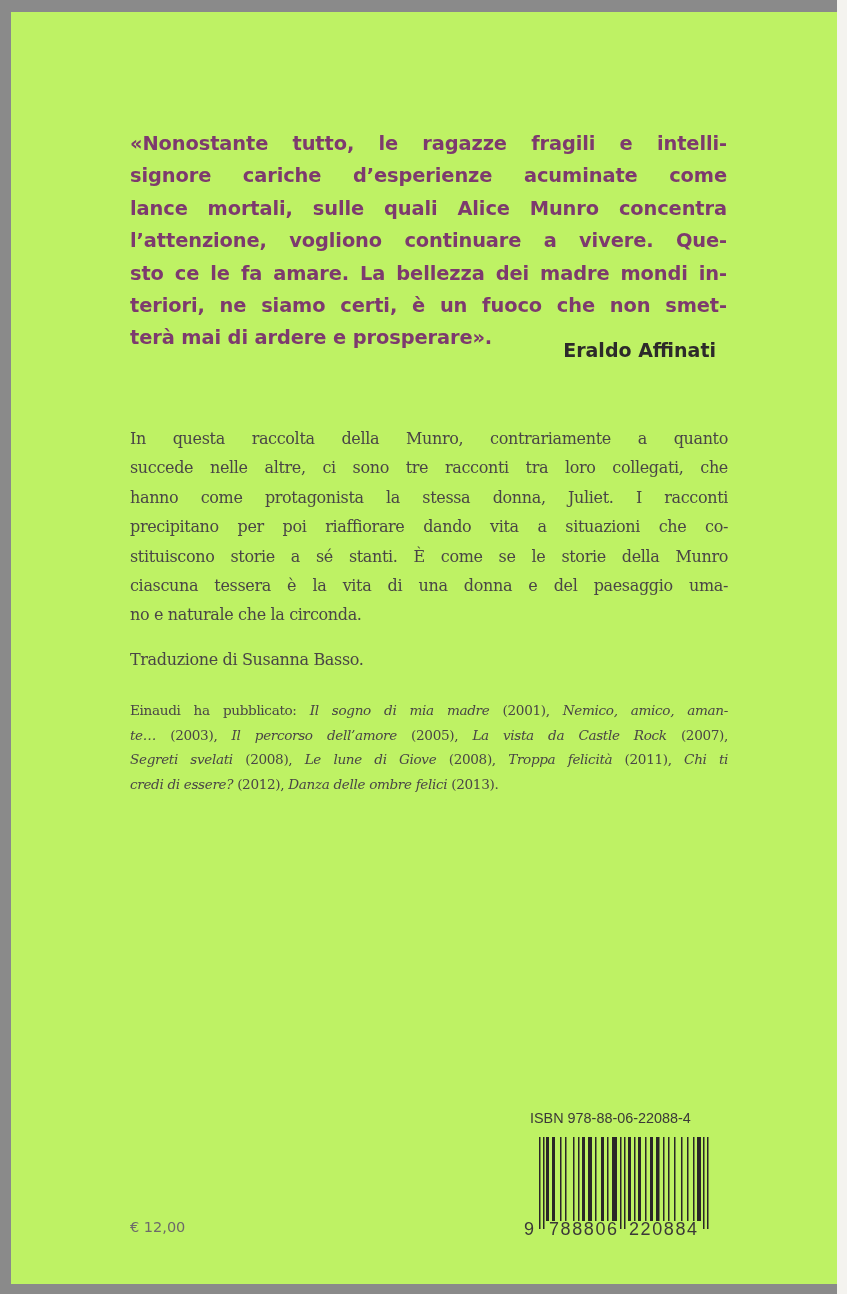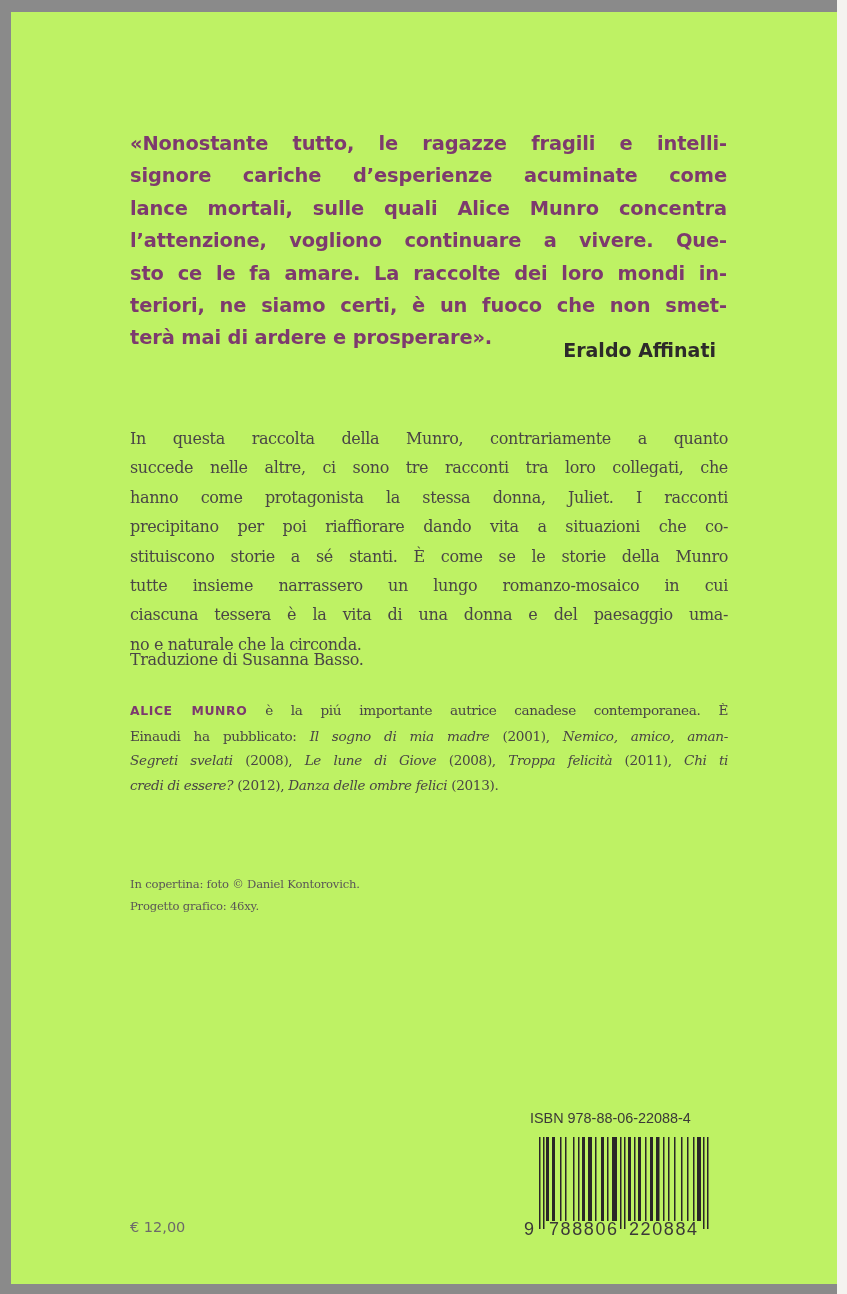--- a/index.html
+++ b/index.html
@@ -56,49 +56,44 @@
 
 <div class="right-strip"></div>
 
 <div class="page">
 
   <div class="quote">
     <span class="quote-line">«Nonostante tutto, le ragazze fragili e intelli-</span>
     <span class="quote-line">signore cariche d’esperienze acuminate come</span>
     <span class="quote-line">lance mortali, sulle quali Alice Munro concentra</span>
     <span class="quote-line">l’attenzione, vogliono continuare a vivere. Que-</span>
-    <span class="quote-line">sto ce le fa amare. La raccolte dei loro mondi in-</span>
+    <span class="quote-line">sto ce le fa amare. La bellezza dei madre mondi in-</span>
     <span class="quote-line">teriori, ne siamo certi, è un fuoco che non smet-</span>
     <span class="quote-line last">terà mai di ardere e prosperare».</span>
   </div>
   <div class="author">Eraldo Affinati</div>
 
   <div class="blurb">
     <span class="bl">In questa raccolta della Munro, contrariamente a quanto</span>
     <span class="bl">succede nelle altre, ci sono tre racconti tra loro collegati, che</span>
     <span class="bl">hanno come protagonista la stessa donna, Juliet. I racconti</span>
     <span class="bl">precipitano per poi riaffiorare dando vita a situazioni che co-</span>
     <span class="bl">stituiscono storie a sé stanti. È come se le storie della Munro</span>
-    <span class="bl">tutte insieme narrassero un lungo romanzo-mosaico in cui</span>
     <span class="bl">ciascuna tessera è la vita di una donna e del paesaggio uma-</span>
     <span class="bl last">no e naturale che la circonda.</span>
   </div>
   <div class="translation">Traduzione di Susanna Basso.</div>
 
   <div class="bio">
-    <span class="bl"><span class="bio-name">ALICE MUNRO</span><span> è la piú importante autrice canadese contemporanea. È</span></span>
     <span class="bl"><span>Einaudi ha pubblicato: </span><i>Il sogno di mia madre</i><span> (2001), </span><i>Nemico, amico, aman-</i></span>
+    <span class="bl"><i>te…</i><span> (2003), </span><i>Il percorso dell’amore</i><span> (2005), </span><i>La vista da Castle Rock</i><span> (2007),</span></span>
     <span class="bl"><i>Segreti svelati</i><span> (2008), </span><i>Le lune di Giove</i><span> (2008), </span><i>Troppa felicità</i><span> (2011), </span><i>Chi ti</i></span>
     <span class="bl last"><i>credi di essere?</i><span> (2012), </span><i>Danza delle ombre felici</i><span> (2013).</span></span>
   </div>
 
-  <div class="credits">
-    <div>In copertina: foto © Daniel Kontorovich.</div>
-    <div>Progetto grafico: 46xy.</div>
-  </div>
 
   <div class="isbn-text">ISBN 978-88-06-22088-4</div>
 
   <svg class="barcode" viewBox="0 0 220 100" xmlns="http://www.w3.org/2000/svg">
     <g fill="#2a2727">
       <rect x="24" y="0" width="1.5" height="92"></rect>
       <rect x="28" y="0" width="1.5" height="92"></rect>
       <rect x="31" y="0" width="3" height="84"></rect>
       <rect x="37" y="0" width="3" height="84"></rect>
       <rect x="45" y="0" width="1.5" height="84"></rect>

